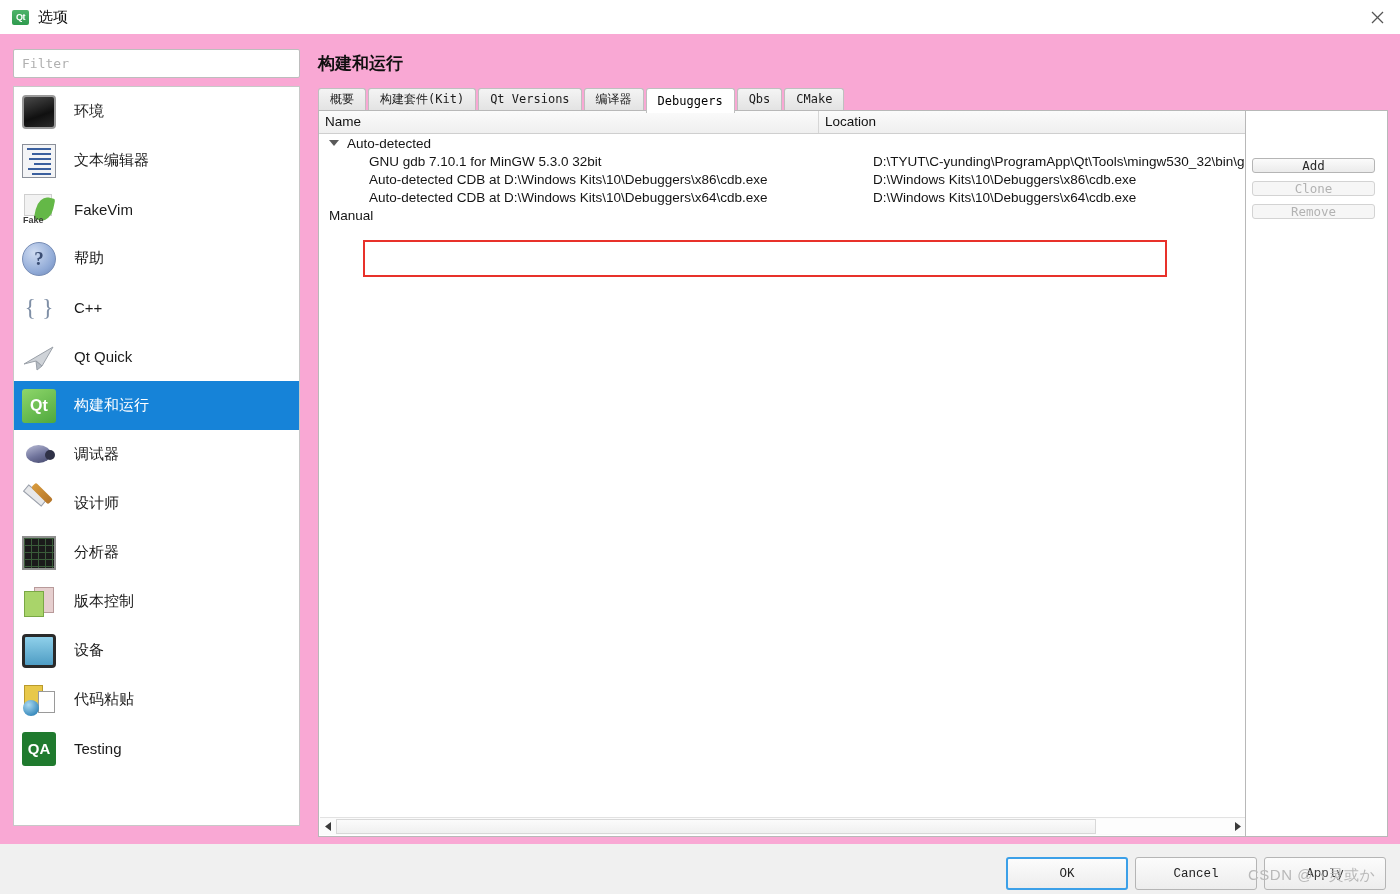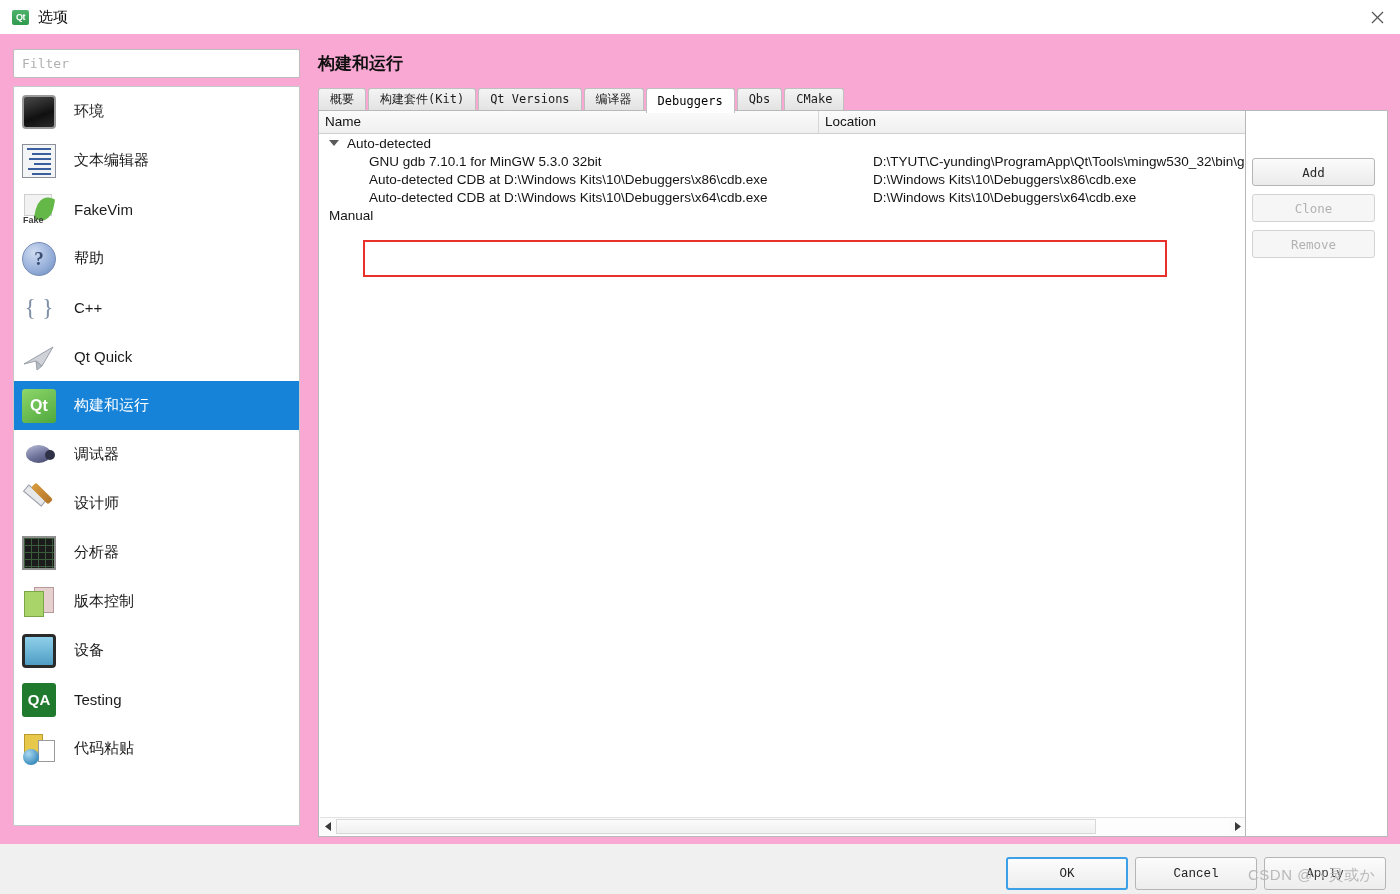--- a/index.html
+++ b/index.html
@@ -413,21 +413,21 @@
     border: 1px solid #d8d8d8;
     box-sizing: border-box;
   }
 
   .side-buttons {
     position: absolute;
     left: 1252px; top: 124px;
     width: 123px;
   }
   .sbtn {
-    width: 123px; height: 28px;
+    width: 123px; height: 15px;
     box-sizing: border-box;
     border: 1px solid #b5b5b5;
     border-radius: 3px;
     background: linear-gradient(180deg,#fbfbfb 0%,#ebebeb 100%);
     font-family: "DejaVu Sans Mono", monospace;
     font-size: 12.5px;
     color: #2a2a2a;
     margin-bottom: 8px;
     display: flex;
     align-items: center;
@@ -585,31 +585,31 @@
       </div>
       <div class="side-label">版本控制</div>
     </div>
 
     <div class="side-item">
       <div class="side-icon ic-device"></div>
       <div class="side-label">设备</div>
     </div>
 
     <div class="side-item">
-      <div class="side-icon ic-qa">QA</div>
-      <div class="side-label">Testing</div>
-    </div>
-
-    <div class="side-item">
       <div class="side-icon ic-paste">
         <span class="clip"></span>
           <span class="doc"></span>
           <span class="globe"></span>
       </div>
       <div class="side-label">代码粘贴</div>
+    </div>
+
+    <div class="side-item">
+      <div class="side-icon ic-qa">QA</div>
+      <div class="side-label">Testing</div>
     </div>
   </div>
 
   <div class="page-title">构建和运行</div>
 
   <div class="tabbar">
     <div class="tab">概要</div>
     <div class="tab">构建套件(Kit)</div>
     <div class="tab">Qt Versions</div>
     <div class="tab">编译器</div>

